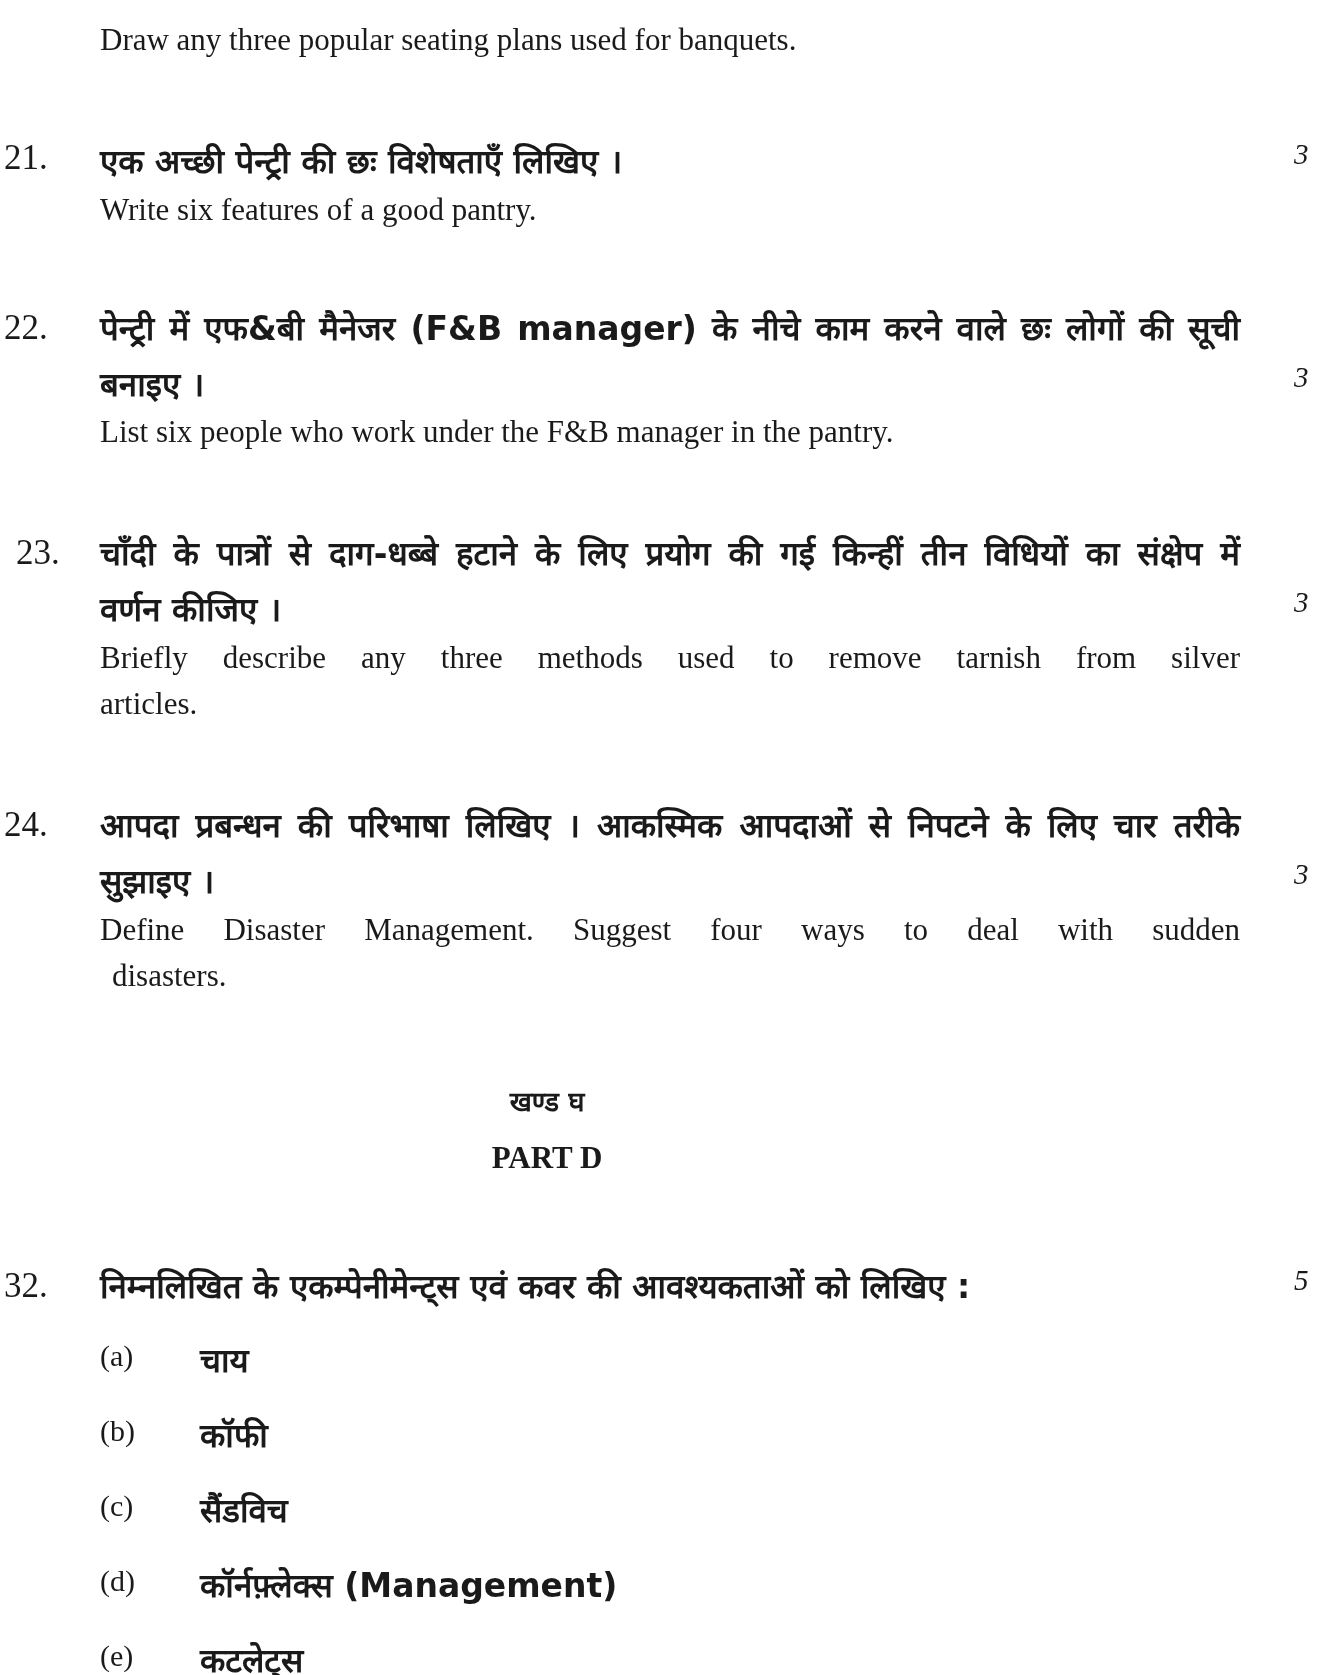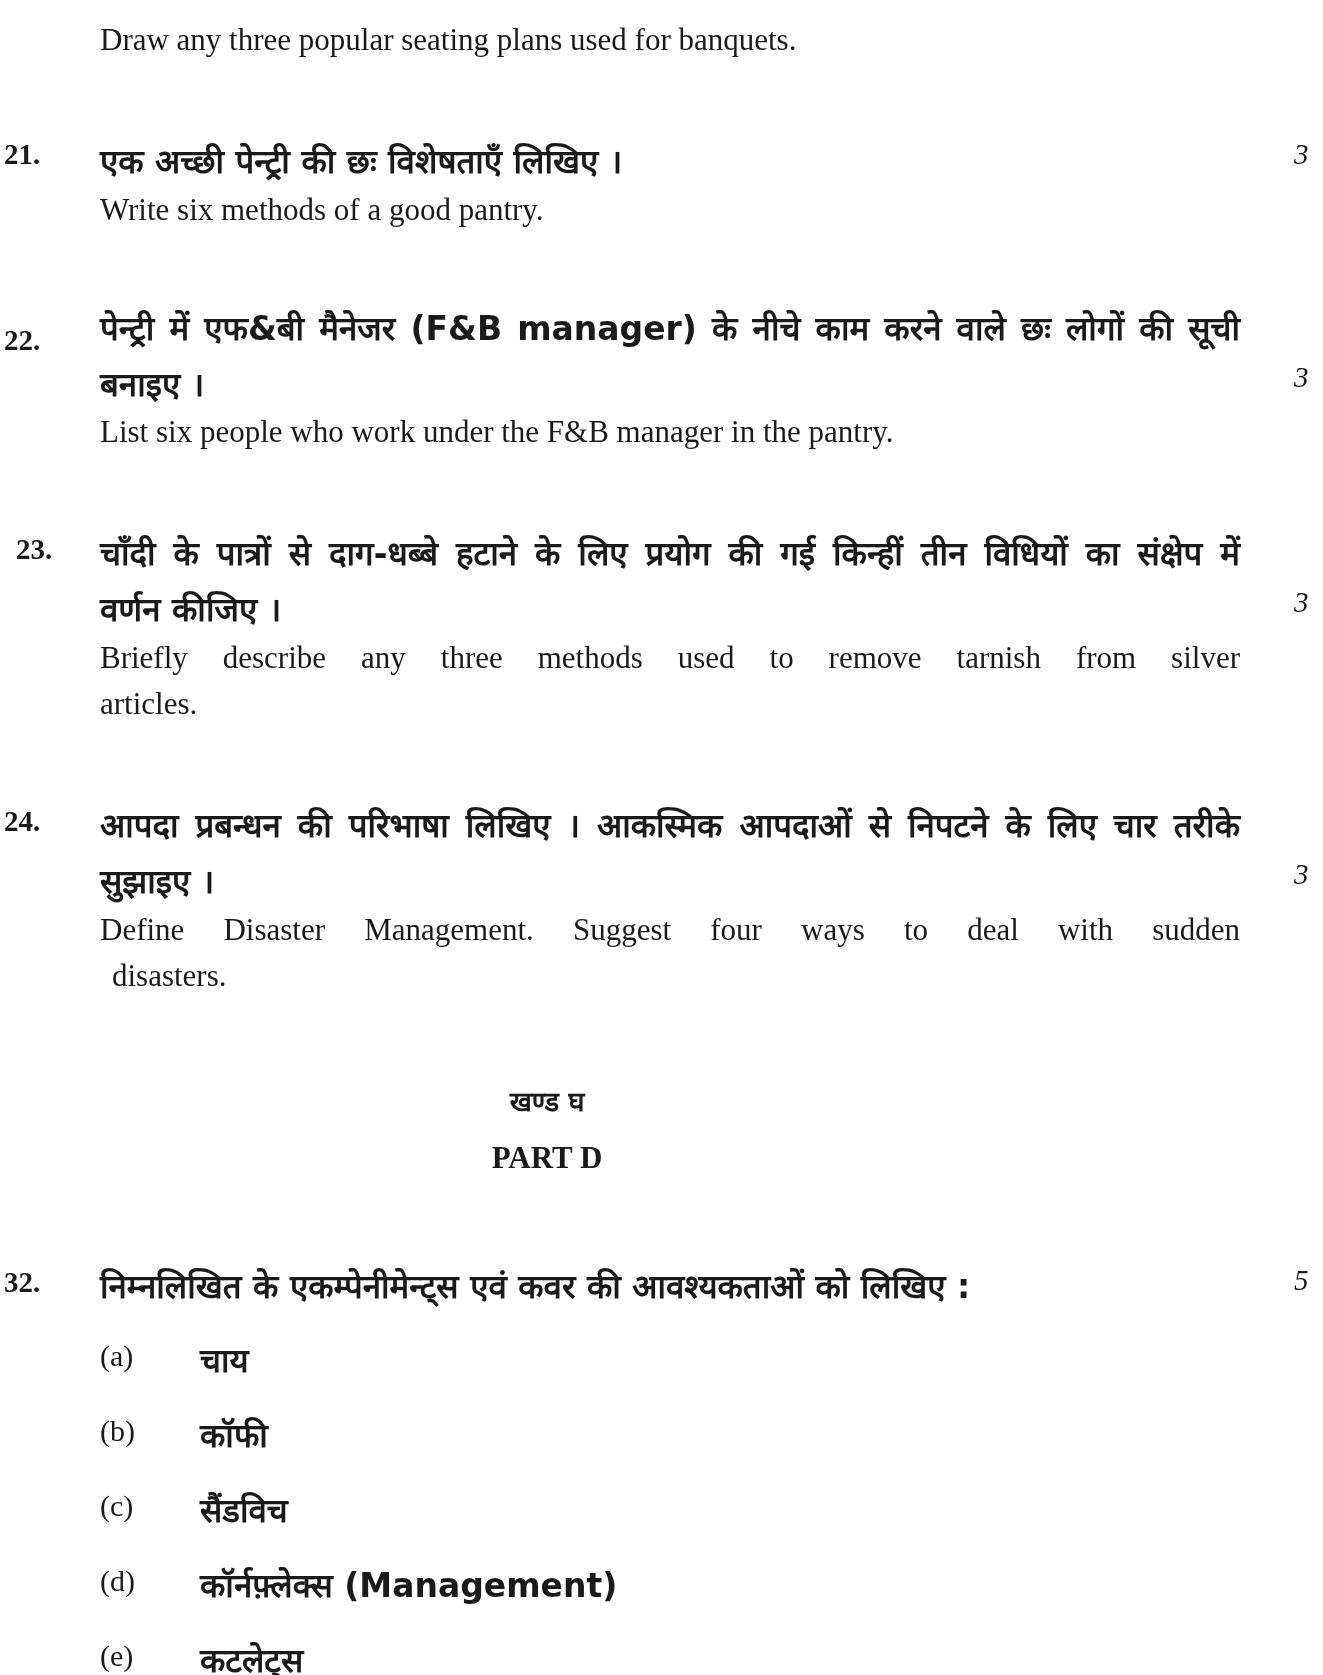--- a/index.html
+++ b/index.html
@@ -4,37 +4,37 @@
   <style>
     html, body { margin: 0; padding: 0; background: #ffffff; }
     body {
       width: 1323px; height: 1675px; position: relative; overflow: hidden;
       font-family: "DejaVu Serif", "Liberation Serif", serif;
       color: #1a1a1a;
     }
     .abs { position: absolute; white-space: nowrap; }
     .en { font-family: "Liberation Serif", "DejaVu Serif", serif; font-size: 31px; }
     .hi { font-family: "DejaVu Sans", "Liberation Sans", sans-serif; font-size: 33px; font-weight: bold; }
-    .qnum { font-family: "Liberation Serif", serif; font-weight: bold; font-size: 29px; }
+    .qnum { font-family: "Liberation Serif", serif; font-weight: normal; font-size: 35px; }
     .marks { font-family: "Liberation Serif", serif; font-style: italic; font-size: 29px; }
     .just { width: 1140px; text-align: justify; text-align-last: justify; white-space: normal; }
     .heading { font-weight: bold; text-align: center; left: 0; width: 1094px; }
     .label { font-family: "Liberation Serif", serif; font-size: 30px; }
   </style>
 </head>
 <body>
 
 <div class="abs en" style="left:100px; top:22px;">Draw any three popular seating plans used for banquets.</div>
 
 <div class="abs qnum" style="left:4px; top:138px;">21.</div>
 <div class="abs hi" style="left:100px; top:138px;">एक अच्छी पेन्ट्री की छः विशेषताएँ लिखिए ।</div>
 <div class="abs marks" style="left:1294px; top:138px;">3</div>
-<div class="abs en" style="left:100px; top:192px;">Write six methods of a good pantry.</div>
+<div class="abs en" style="left:100px; top:192px;">Write six features of a good pantry.</div>
 
-<div class="abs qnum" style="left:4px; top:308px;margin-top:16px;">22.</div>
+<div class="abs qnum" style="left:4px; top:308px;">22.</div>
 <div class="abs hi just" style="left:100px; top:305px;">पेन्ट्री में एफ&amp;बी मैनेजर (F&amp;B manager) के नीचे काम करने वाले छः लोगों की सूची</div>
 <div class="abs hi" style="left:100px; top:361px;">बनाइए ।</div>
 <div class="abs marks" style="left:1294px; top:361px;">3</div>
 <div class="abs en" style="left:100px; top:414px;">List six people who work under the F&amp;B manager in the pantry.</div>
 
 <div class="abs qnum" style="left:4px; top:533px;margin-left:12px;">23.</div>
 <div class="abs hi just" style="left:100px; top:530px;">चाँदी के पात्रों से दाग-धब्बे हटाने के लिए प्रयोग की गई किन्हीं तीन विधियों का संक्षेप में</div>
 <div class="abs hi" style="left:100px; top:586px;">वर्णन कीजिए ।</div>
 <div class="abs marks" style="left:1294px; top:586px;">3</div>
 <div class="abs en just" style="left:100px; top:640px;">Briefly describe any three methods used to remove tarnish from silver</div>

